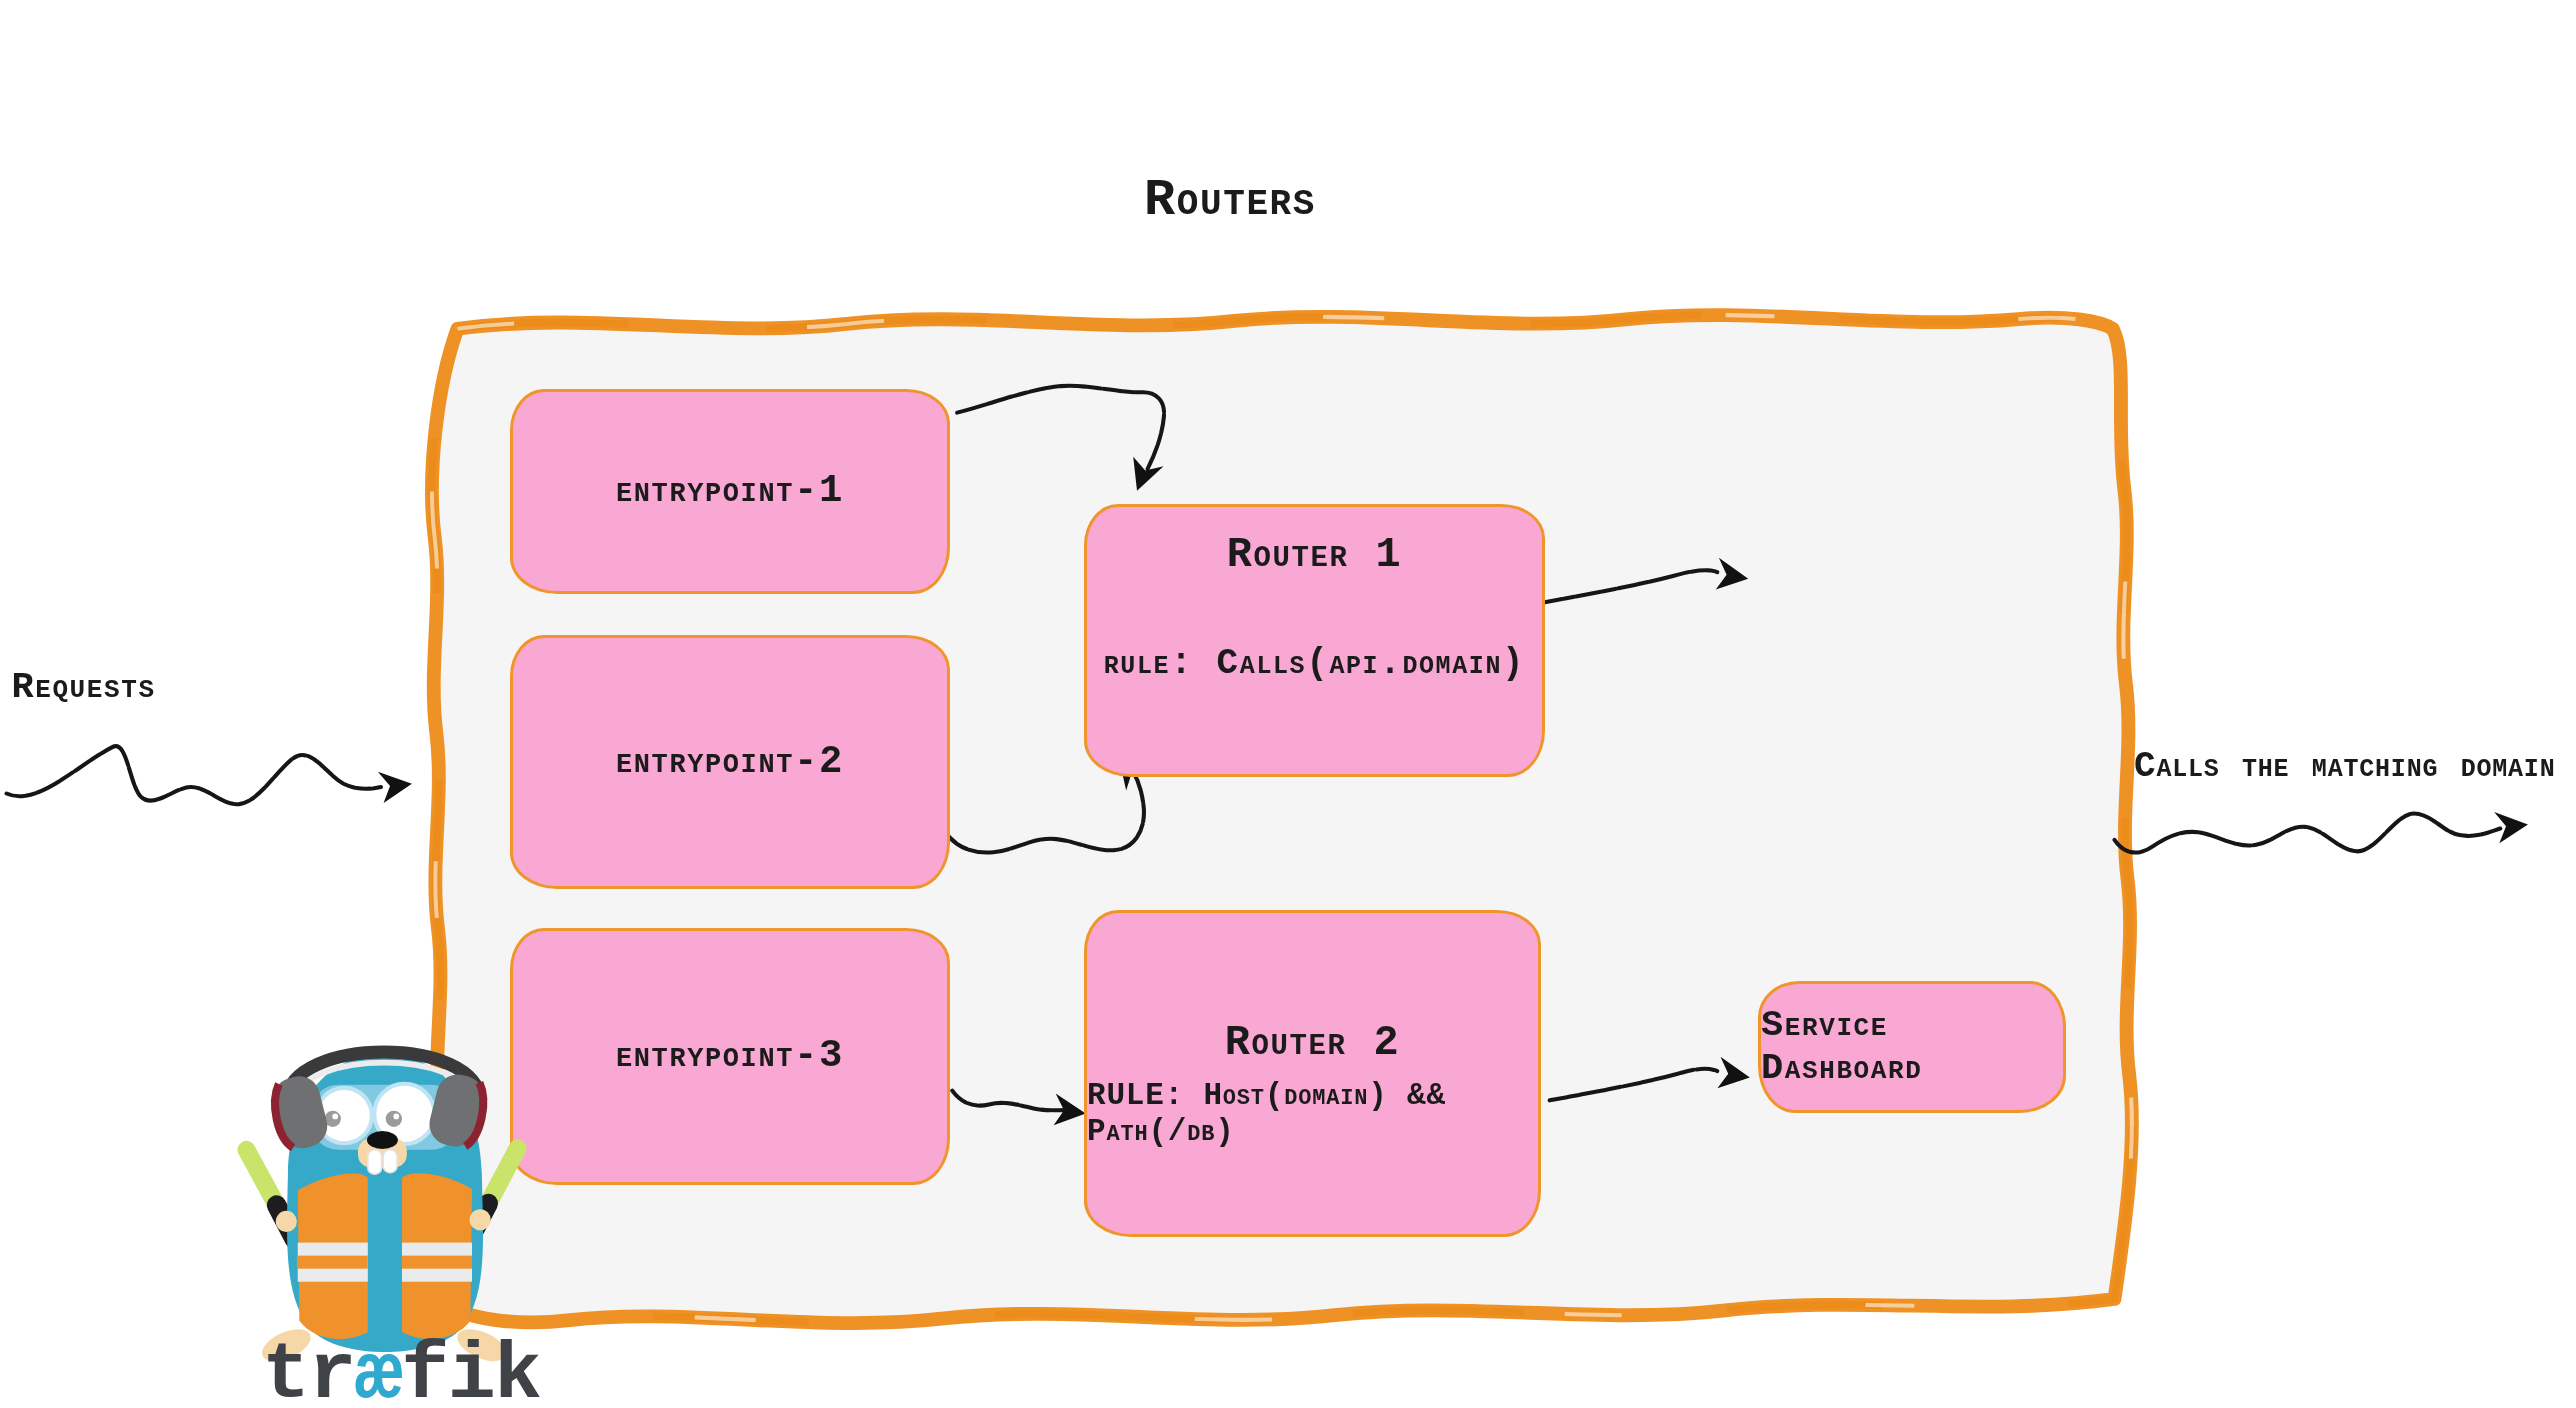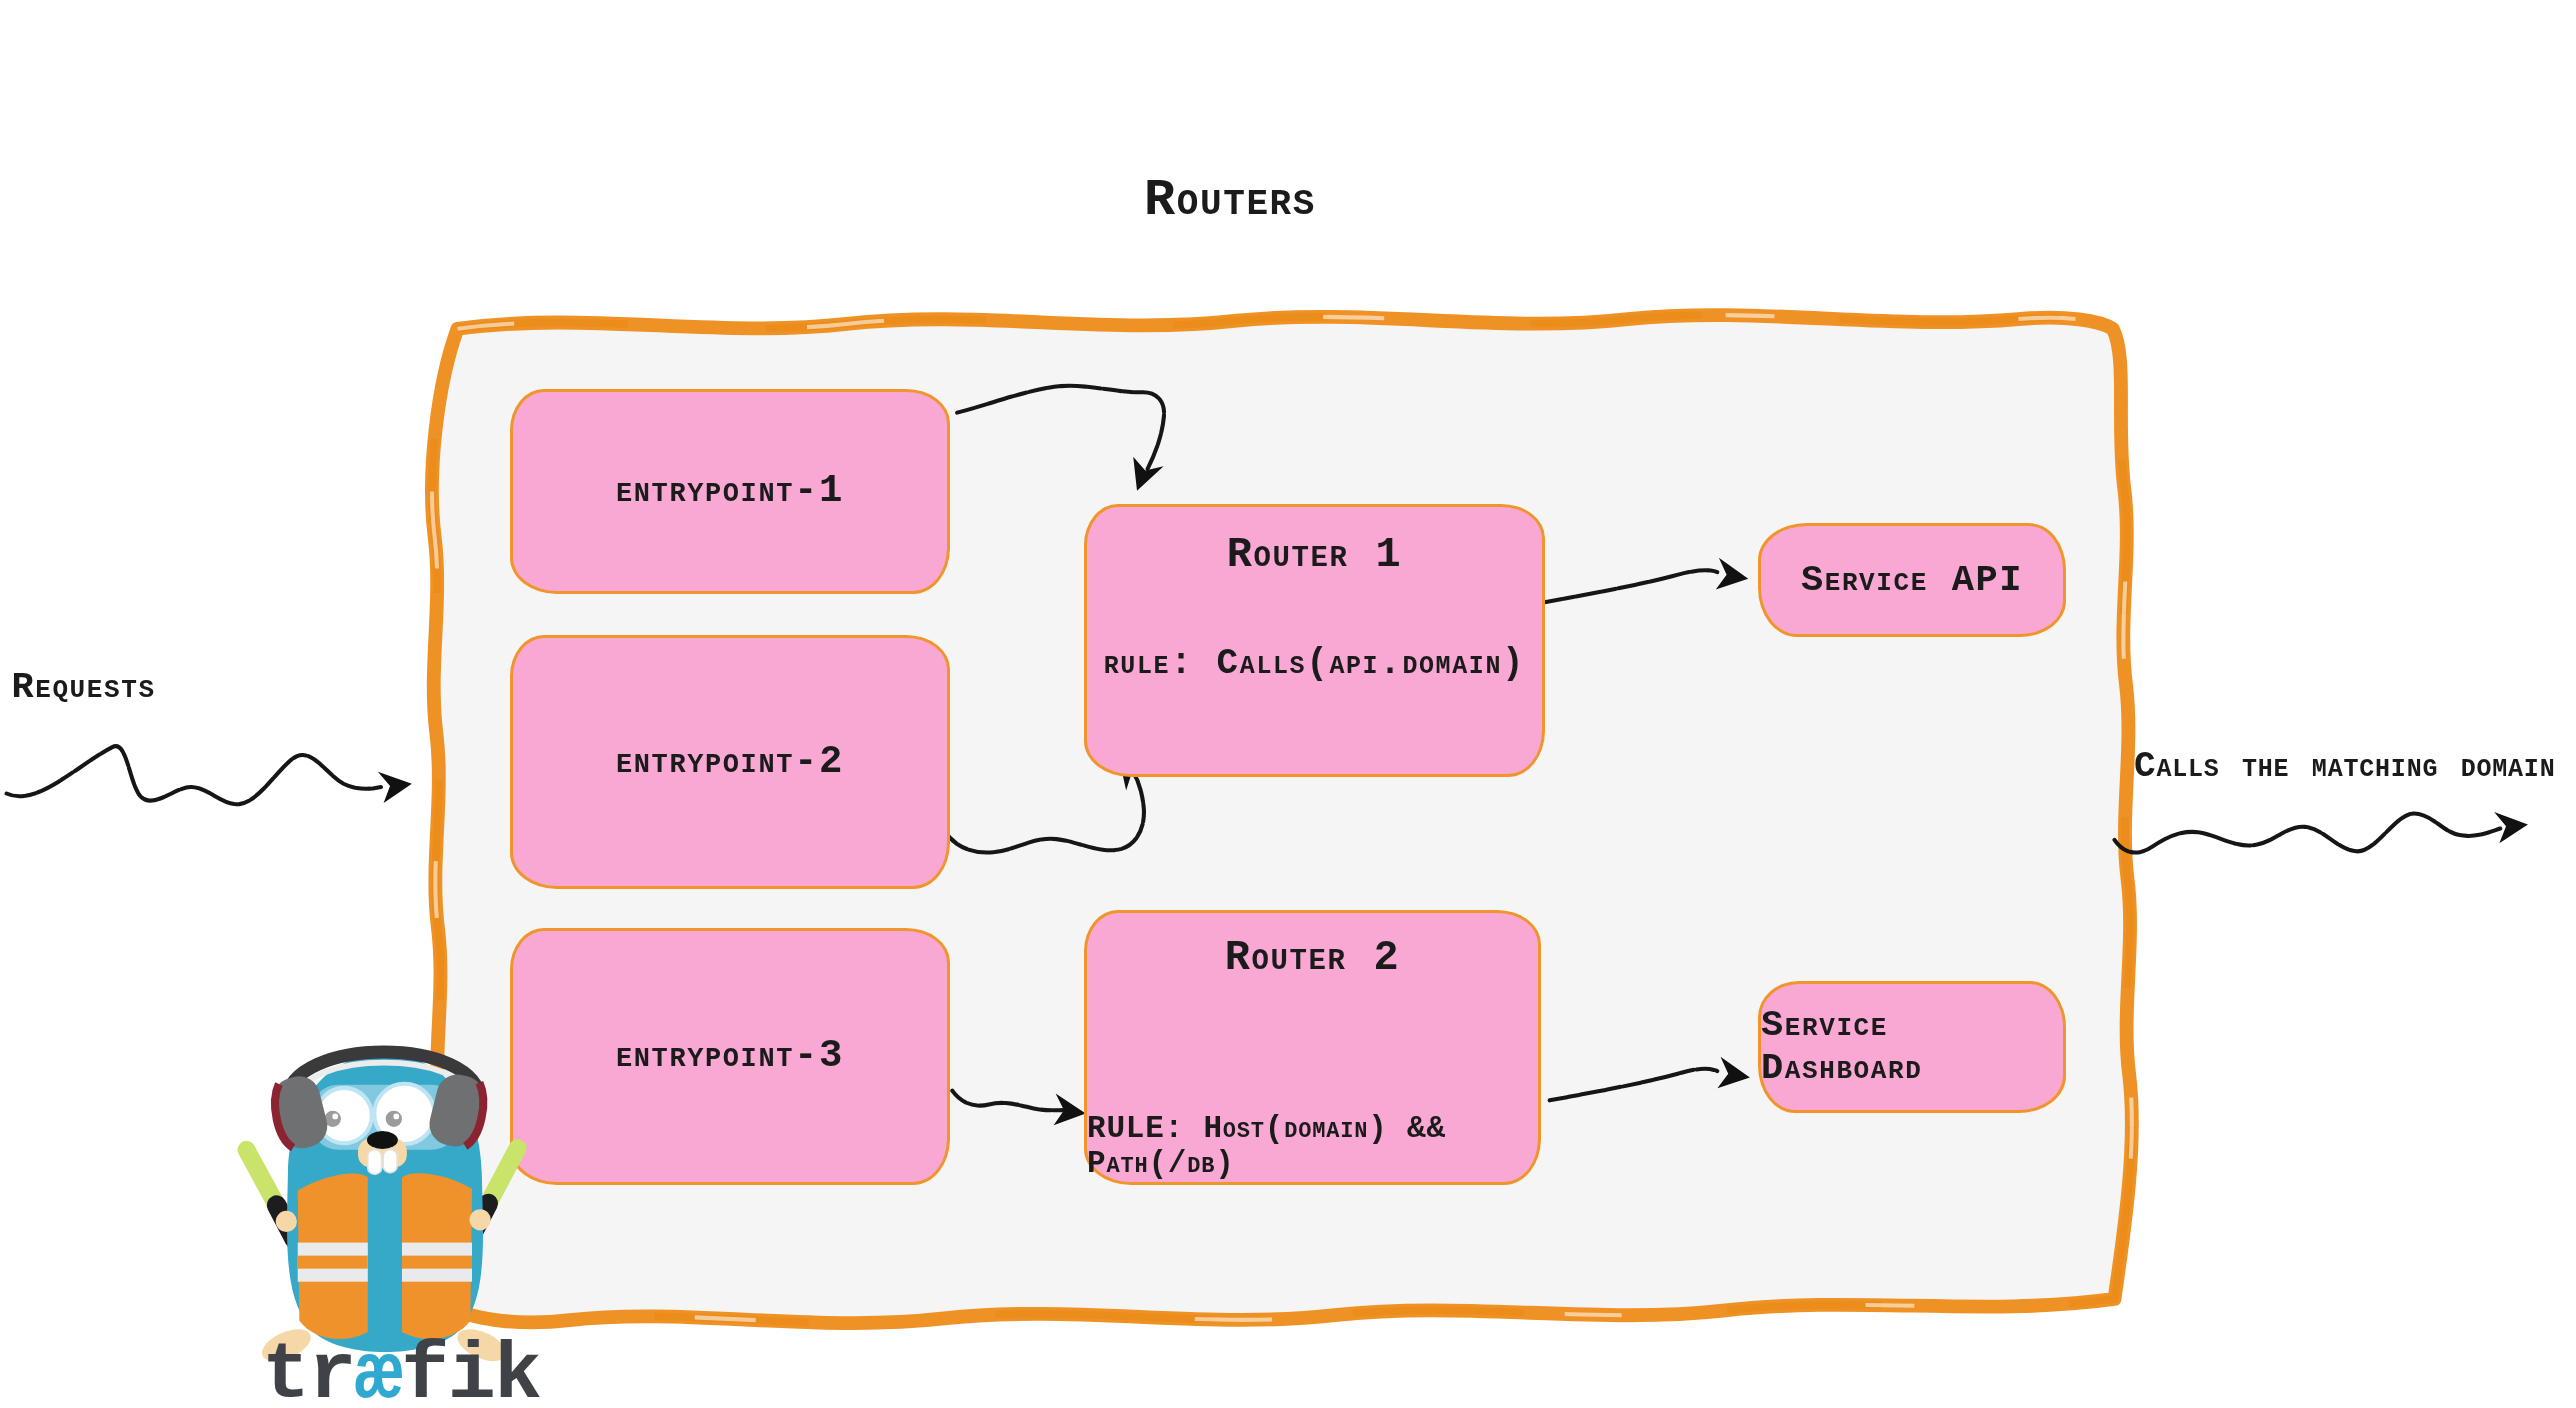--- a/index.html
+++ b/index.html
@@ -140,28 +140,25 @@
     <span class="hand ep-label">entrypoint-2</span>
   </div>
   <div class="sketch-box" style="left:510px;top:928px;width:440px;height:257px;">
     <span class="hand ep-label">entrypoint-3</span>
   </div>
 
   <div class="sketch-box" style="left:1084px;top:504px;width:461px;height:273px;justify-content:flex-start;padding-top:24.4px;">
     <span class="hand router-title">Router 1</span>
     <span class="hand router-rule">rule: Calls(api.domain)</span>
   </div>
-  <div class="sketch-box" style="left:1084px;top:910px;width:457px;height:275px;justify-content:space-between;padding-top:21px;">
+  <div class="sketch-box" style="left:1084px;top:910px;width:457px;height:327px;justify-content:center;padding-top:21px;">
     <span class="hand router-title">Router 2</span>
     <span class="hand router2-rule">RULE: Host(domain) &amp;&amp; Path(/db)</span>
   </div>
 
-  <div class="sketch-box" style="left:1758px;top:523px;width:308px;height:114px;border-radius:49px 37px 46px 39px / 37px 47px 36px 49px;">
-    <span class="hand service-label">Service API</span>
-  </div>
   <div class="sketch-box" style="left:1758px;top:981px;width:308px;height:132px;align-items:flex-start;border-radius:41px 36px 47px 37px / 36px 46px 37px 47px;">
     <span class="hand service-label">Service</span>
     <span class="hand service-label">Dashboard</span>
   </div>
 
   <svg width="570" height="456" viewBox="0 0 700 560" style="left:187px;top:969px;z-index:4;">
     <g transform="translate(-230,-1190)">
 
       <g>
         <line x1="303" y1="1412" x2="340" y2="1480" stroke="#C9E36B" stroke-width="22" stroke-linecap="round"></line>

